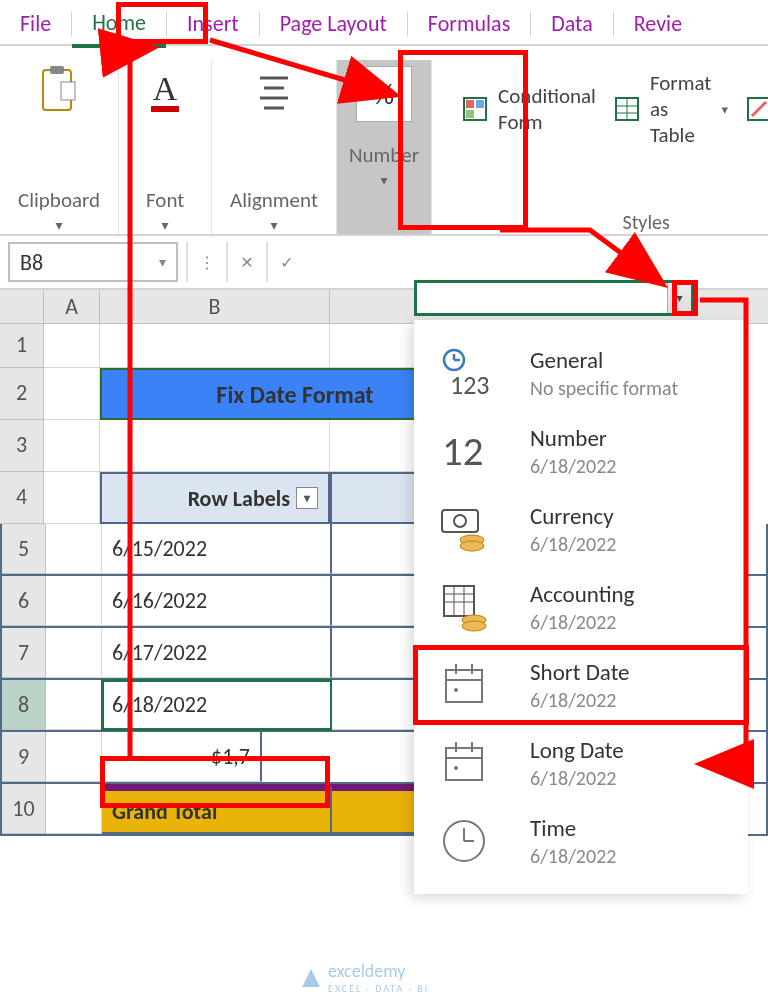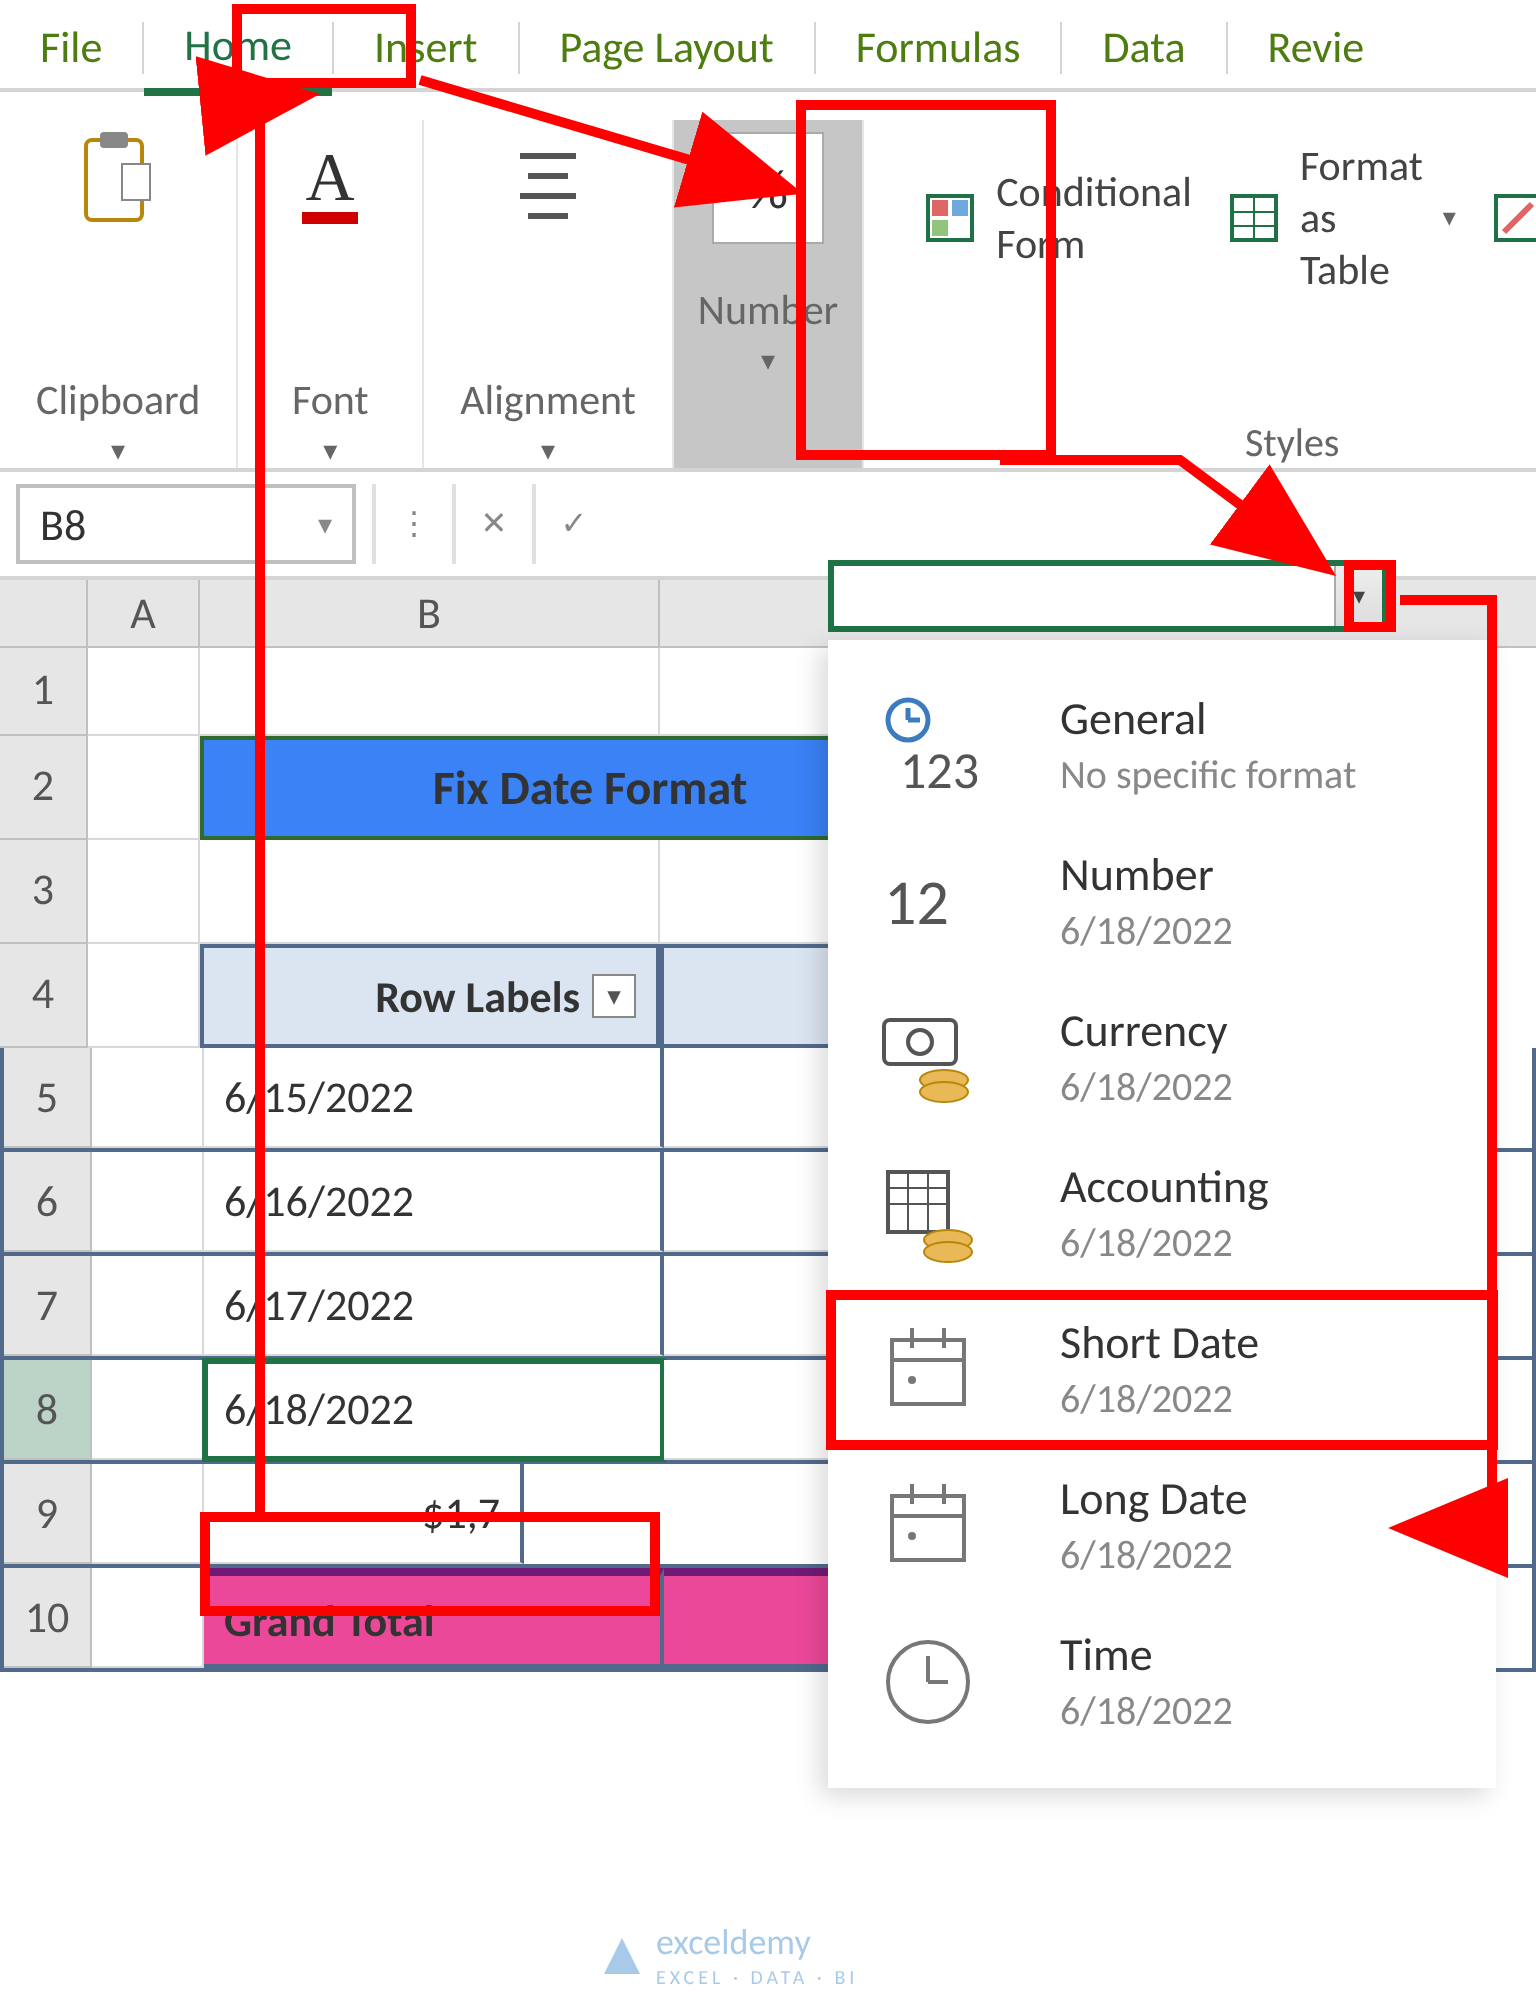--- a/index.html
+++ b/index.html
@@ -17,21 +17,21 @@
   .tabs {
     display: flex;
     align-items: center;
     padding: 4px 0 0 0;
     font-size: 22px;
     border-bottom: 2px solid #d4d4d4;
     height: 46px;
   }
   .tab {
     padding: 6px 20px 8px 20px;
-    color: #4d7c0f;
+    color: #a21caf;
     position: relative;
   }
   .tab.active {
     color: #217346;
     border-bottom: 4px solid #217346;
     margin-bottom: -2px;
   }
   .tab-sep {
     width: 1px;
     height: 26px;
@@ -189,21 +189,21 @@
     font-weight:bold;
   }
   .pv-head.right{ justify-content:flex-end;}
   .pv-body {
     border:2px solid #516a8b;
     border-top:none;
   }
   .pv-body .cellB{border-right:2px solid #516a8b;text-align:left;}
   .pv-body .cellC{border-right:2px solid #516a8b;justify-content:flex-end;}
   .pv-total .cellB,.pv-total .cellC{
-    background:#ec4899;font-weight:bold;border-top:4px solid #701a75;border-bottom:2px solid #516a8b;
+    background:#eab308;font-weight:bold;border-top:7px solid #701a75;border-bottom:2px solid #516a8b;
   }
   .filter-btn {
     width:22px;height:22px;border:1px solid #888;background:#fff;margin-left:6px;
     display:flex;align-items:center;justify-content:center;font-size:12px;color:#555;
   }
   .active-cell {
     outline:3px solid #1f7246;
     outline-offset:-2px;
   }
   .rowh.active{ background:#bcd3c7;}
@@ -460,21 +460,21 @@
           <line x1="18" y1="14" x2="24" y2="14" stroke="#3b7bbf" stroke-width="2.5"></line>
           <text x="14" y="48" font-size="26" fill="#555">123</text>
         </svg>
     </div>
     <div class="txt">
         <div class="t1">General</div>
         <div class="t2">No specific format</div>
       </div>
   </div>
   <div class="fmt-item">
-    <div class="ic" style="font-size:32px;color:#555;justify-content:flex-start;padding-left:6px;">12</div>
+    <div class="ic" style="font-size:41px;color:#555;justify-content:flex-start;padding-left:6px;">12</div>
     <div class="txt">
         <div class="t1">Number</div>
         <div class="t2">6/18/2022</div>
       </div>
   </div>
   <div class="fmt-item">
     <div class="ic">
       <svg width="56" height="54">
           <rect x="6" y="8" width="36" height="22" rx="3" fill="none" stroke="#555" stroke-width="2"></rect>
           <circle cx="24" cy="19" r="6" fill="none" stroke="#555" stroke-width="2"></circle>

